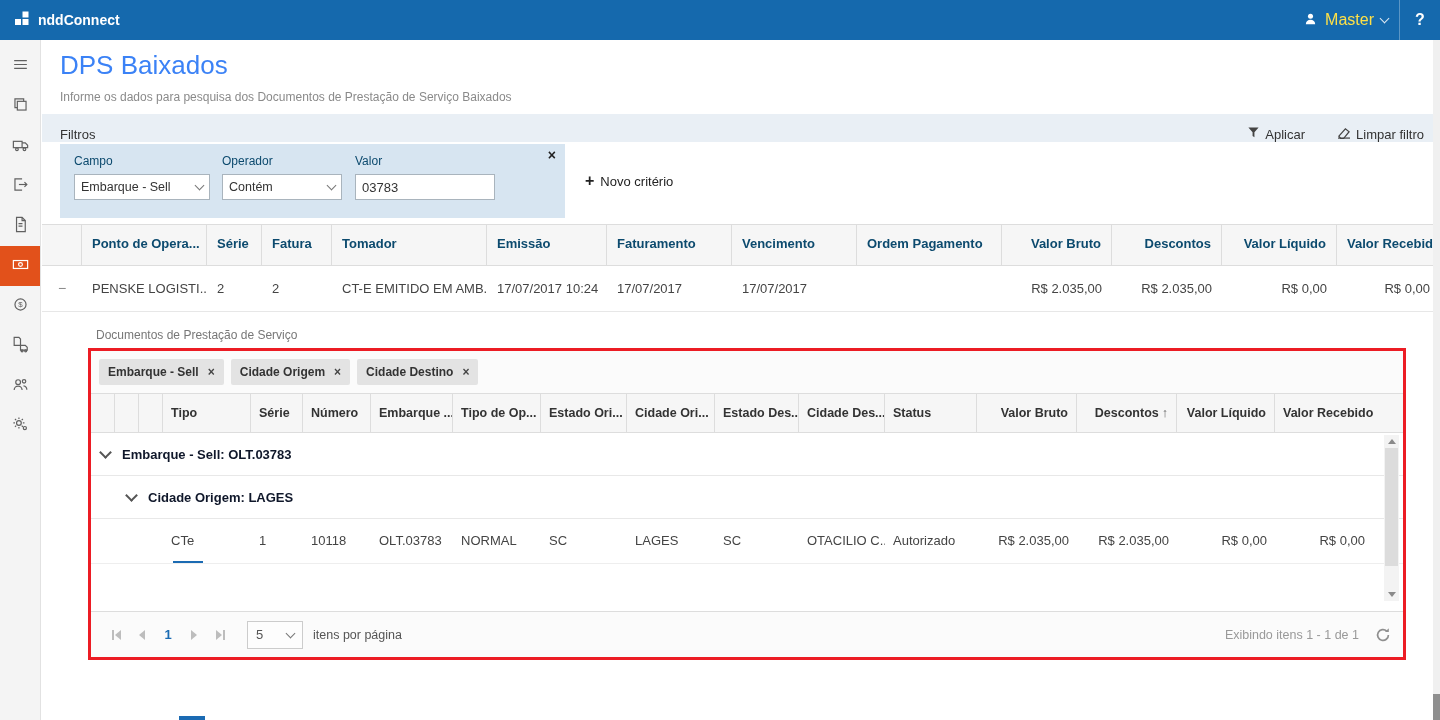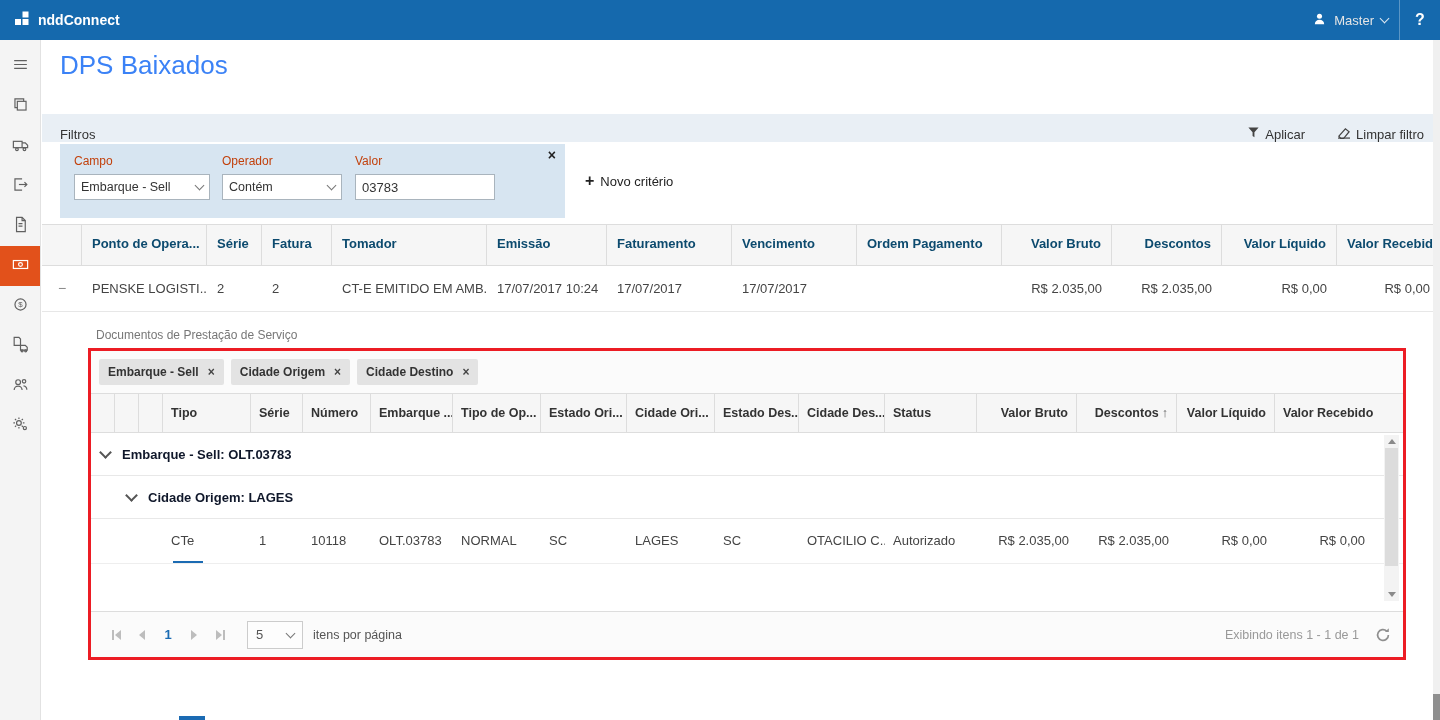--- a/index.html
+++ b/index.html
@@ -2,41 +2,41 @@
 <html><head>
 <meta charset="utf-8">
 <style>
   html,body{margin:0;padding:0;overflow:hidden;}
   body{width:1440px;height:720px;position:relative;font-family:"Liberation Sans",sans-serif;background:#fff;color:#333;}
   
   .topbar{position:absolute;top:0;left:0;right:0;height:40px;background:#1569ad;display:flex;align-items:center;}
   .brand{display:flex;align-items:center;gap:7px;padding-left:14px;}
   .brand-text{color:#fff;font-weight:bold;font-size:14px;}
   .user-area{position:absolute;right:52px;top:0;height:40px;display:flex;align-items:center;gap:7px;cursor:pointer;}
-  .user-label{color:#e5e5e5;font-size:13px;}
+  .user-label{color:#fde047;font-size:16px;}
   .chev-down-w{width:6px;height:6px;border-right:1.5px solid #dfe9f2;border-bottom:1.5px solid #dfe9f2;transform:rotate(45deg);margin-top:-3px;}
   .help-area{position:absolute;right:0;top:0;width:40px;height:40px;border-left:1px solid rgba(255,255,255,.3);display:flex;align-items:center;justify-content:center;color:#fff;font-size:16px;font-weight:bold;cursor:pointer;}
   
   .sidebar{position:absolute;top:40px;left:0;width:41px;bottom:0;background:#f4f4f4;border-right:1px solid #e2e2e2;padding-top:6px;box-sizing:border-box;}
   .side-item{height:40px;display:flex;align-items:center;justify-content:center;cursor:pointer;}
   .side-item svg{stroke:#606060;fill:none;stroke-width:1.5;width:19px;height:19px;}
   .side-item.active{background:#e2511b;}
   .side-item.active svg{stroke:#fff;}
   
   .content{position:absolute;top:40px;left:42px;right:0;bottom:0;background:#fff;}
   .page-title{position:absolute;left:18px;top:10px;font-size:26px;color:#3b82f6;}
   .page-subtitle{position:absolute;left:18px;top:50px;font-size:12px;color:#8a8a8a;}
   .filters-bar{position:absolute;left:0;right:0;top:74px;height:28px;background:#e9eff5;display:flex;align-items:center;padding:12px 16px 0 18px;box-sizing:border-box;font-size:13px;color:#333;}
   .fb-actions{margin-left:auto;display:flex;align-items:center;gap:32px;}
   .fb-btn{display:flex;align-items:center;gap:5px;cursor:pointer;color:#333;}
   
   .criteria-area{position:absolute;left:0;right:0;top:102px;height:84px;}
   .criteria-panel{position:absolute;left:18px;top:2px;width:505px;height:74px;background:#d7e5f1;box-sizing:border-box;padding:8px 10px;}
   .crit-close{position:absolute;right:9px;top:3px;font-weight:bold;font-size:14px;color:#222;cursor:pointer;}
-  .crit-label{position:absolute;font-size:12px;color:#c2410c;top:10px;}
+  .crit-label{position:absolute;font-size:12px;color:#0c4a6e;top:10px;}
   .crit-ctrl{position:absolute;top:30px;height:26px;box-sizing:border-box;background:#fff;border:1px solid #a9b4bd;display:flex;align-items:center;font-size:12.5px;color:#333;padding:0 6px;cursor:pointer;}
   .sel-caret{width:6px;height:6px;border-right:1.5px solid #777;border-bottom:1.5px solid #777;transform:rotate(45deg);margin-left:auto;margin-top:-3px;}
   .crit-input{position:absolute;top:30px;height:26px;box-sizing:border-box;background:#fff;border:1px solid #a9b4bd;font-size:13px;color:#333;padding:0 6px;font-family:"Liberation Sans",sans-serif;}
   .novo{position:absolute;left:543px;top:30px;display:flex;align-items:center;gap:6px;font-size:13px;color:#222;cursor:pointer;}
   .novo .plus{font-weight:bold;font-size:16px;}
   
   .outer-table{position:absolute;left:0;right:0;top:184px;}
   .ot-header{display:flex;background:#f6f6f6;border-top:1px solid #ddd;border-bottom:1px solid #ddd;height:40px;}
   .ot-hcell{box-sizing:border-box;padding:0 10px;line-height:38px;font-size:13px;font-weight:bold;color:#0c4a6e;border-right:1px solid #ddd;white-space:nowrap;overflow:hidden;cursor:pointer;}
   .ot-hcell:last-child{border-right:none;}
@@ -177,20 +177,21 @@
     <span><svg viewBox="0 0 24 24">
           <circle cx="10" cy="10" r="3"></circle>
           <path d="M10 5V3M10 15v2M5 10H3M17 10h-2M6.5 6.5L5 5M13.5 13.5L15 15M13.5 6.5L15 5M6.5 13.5L5 15"></path>
           <circle cx="17.5" cy="16.5" r="2"></circle>
         </svg></span>
   </div>
 </div>
 
 <div class="content">
   <div class="page-title">DPS Baixados</div>
+  <div class="page-subtitle">Informe os dados para pesquisa dos Documentos de Prestação de Serviço Baixados</div>
 
   <div class="filters-bar">
     <span>Filtros</span>
     <div class="fb-actions">
       <div class="fb-btn">
         <span><svg width="13" height="13" viewBox="0 0 14 14">
               <path d="M1.5 1.5h11L8 6.8v5.4L6 10.7V6.8z" fill="#444"></path>
             </svg></span>
         <span>Aplicar</span>
       </div>

